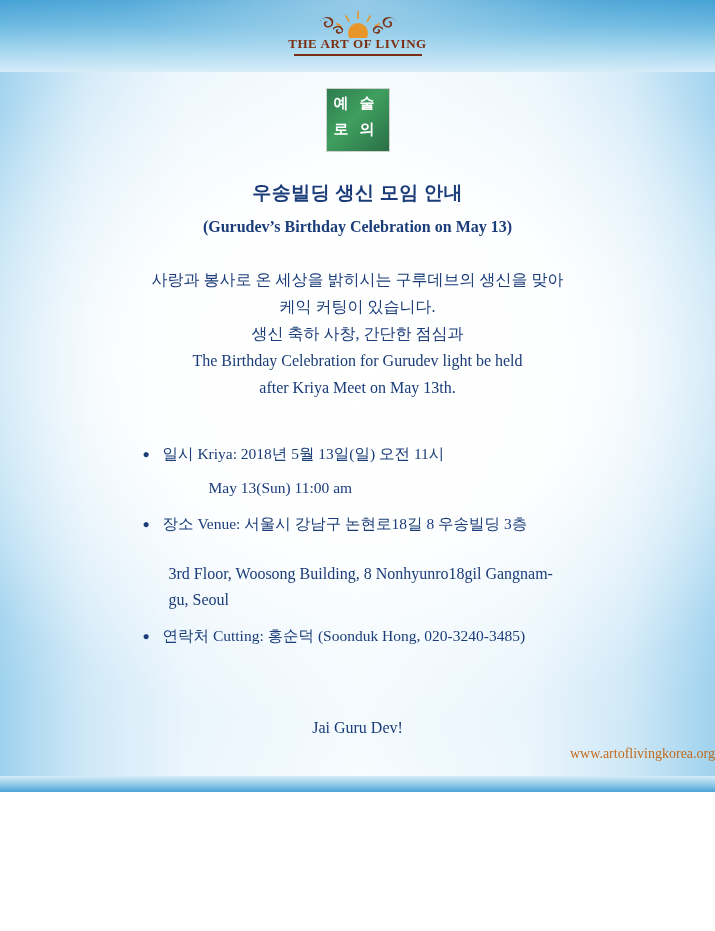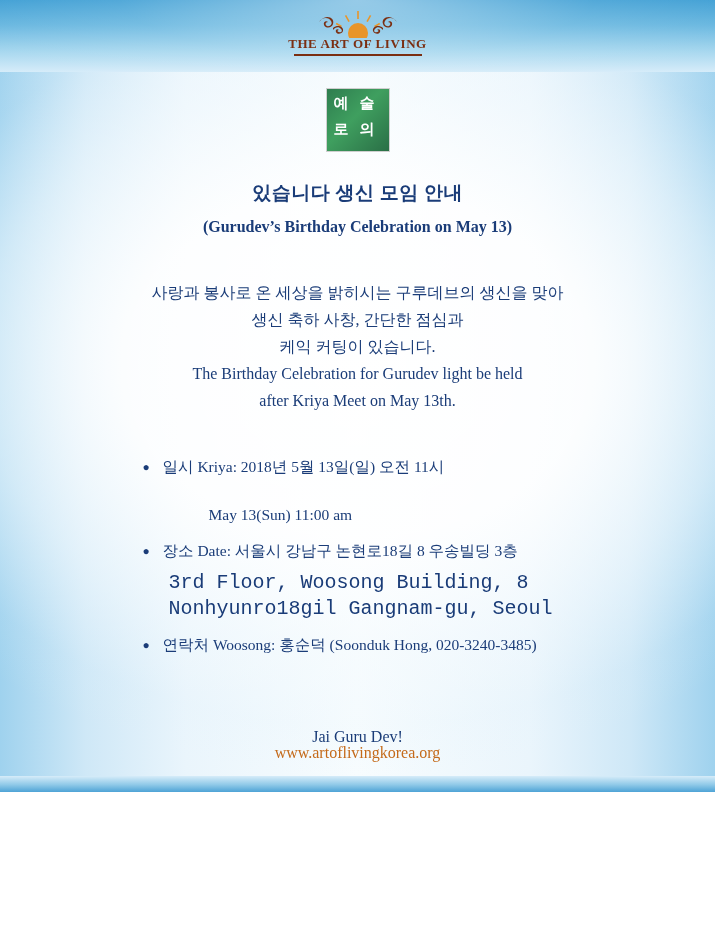--- a/index.html
+++ b/index.html
@@ -100,21 +100,21 @@
     color: #1a3c78;
     letter-spacing: 0.5px;
   }
   .title-en {
     margin-top: 12px;
     font-size: 16px;
     color: #1a3c78;
     font-weight: bold;
   }
   .body-block {
-    margin-top: 43px;
+    margin-top: 30px;
     font-size: 16px;
     line-height: 27px;
     color: #1a3c78;
   }
   .body-block .ln { display: block; }
 
   .details {
     margin-top: 40px;
     width: 430px;
     margin-left: auto;
@@ -133,45 +133,44 @@
     position: absolute;
     left: 0;
     top: 0;
     font-size: 12px;
     line-height: 26px;
     color: #1a3c78;
   }
   .details .sub {
     display: block;
     padding-left: 46px;
-    margin-top: 22px;
+    margin-top: 8px;
   }
   .details .sub-left {
     display: block;
     padding-left: 6px;
-    margin-top: 6px;
-    font-size: 20px;
-    font-family: Liberation Mono, monospace;
+    margin-top: 24px;
+    font-size: 16px;
   }
   .jai {
     margin-top: 70px;
     font-size: 16px;
     color: #1a3c78;
   }
   .bottom-area {
     position: absolute;
     left: 0; right: 0; bottom: 0;
     height: 60px;
   }
   .site-url {
     position: absolute;
     bottom: 30px;
     left: 0; right: 0;
-    text-align: center;
-    font-size: 16px;
+    text-align: right;
+    font-size: 14px;
     color: #c46a1a;
     font-family: "Liberation Serif", serif;
   }
   .bottom-band {
     position: absolute;
     bottom: 0; left: 0; right: 0;
     height: 16px;
     background: linear-gradient(to bottom, #d6ecf9 0%, #8fc9e8 55%, #4ea3d6 100%);
   }
 </style>
@@ -209,50 +208,50 @@
 
   <div class="korean-logo">
     <span class="kchar k1">예</span>
     <span class="kchar k2">술</span>
     <span class="kchar k3">로</span>
     <span class="kchar k4">의</span>
   </div>
 
   <div class="content">
 
-    <div class="title-ko">있습니다 생신 모임 안내</div>
+    <div class="title-ko">우송빌딩 생신 모임 안내</div>
     <div class="title-en">(Gurudev’s Birthday Celebration on May 13)</div>
 
     <div class="body-block">
       <span class="ln">사랑과 봉사로 온 세상을 밝히시는 구루데브의 생신을 맞아</span>
+      <span class="ln">케익 커팅이 있습니다.</span>
       <span class="ln">생신 축하 사창, 간단한 점심과</span>
-      <span class="ln">케익 커팅이 있습니다.</span>
       <span class="ln">The Birthday Celebration for Gurudev light be held</span>
       <span class="ln">after Kriya Meet on May 13th.</span>
     </div>
 
     <div class="details">
 
       <div class="row">
         <span class="bullet">●</span>
         <span>일시  Kriya:</span>
         <span>2018년 5월 13일(일) 오전 11시</span>
         <span class="sub">May 13(Sun) 11:00 am</span>
       </div>
 
       <div class="row">
         <span class="bullet">●</span>
-        <span>장소  Date:</span>
+        <span>장소  Venue:</span>
         <span>서울시 강남구 논현로18길 8 우송빌딩 3층</span>
         <span class="sub-left">3rd Floor, Woosong Building, 8 Nonhyunro18gil Gangnam-gu, Seoul</span>
       </div>
 
       <div class="row">
         <span class="bullet">●</span>
-        <span>연락처  Woosong:</span>
+        <span>연락처  Cutting:</span>
         <span>홍순덕 (Soonduk Hong, 020-3240-3485)</span>
       </div>
 
     </div>
 
     <div class="jai">Jai Guru Dev!</div>
   </div>
 
   <div class="bottom-area">
     <div class="site-url">www.artoflivingkorea.org</div>

